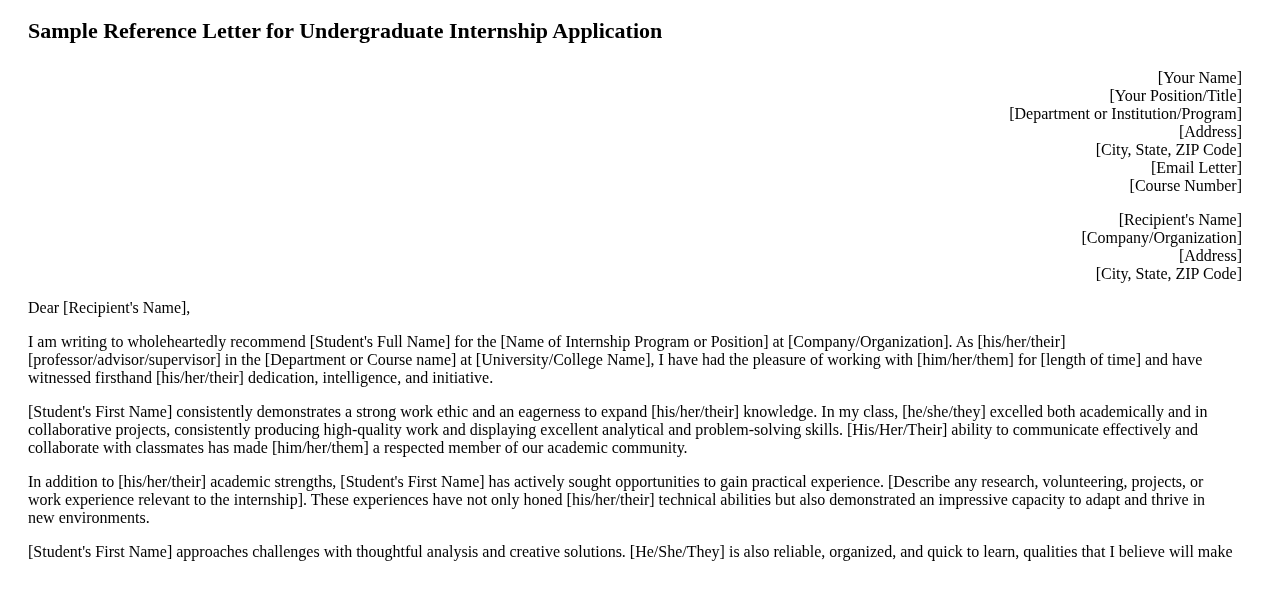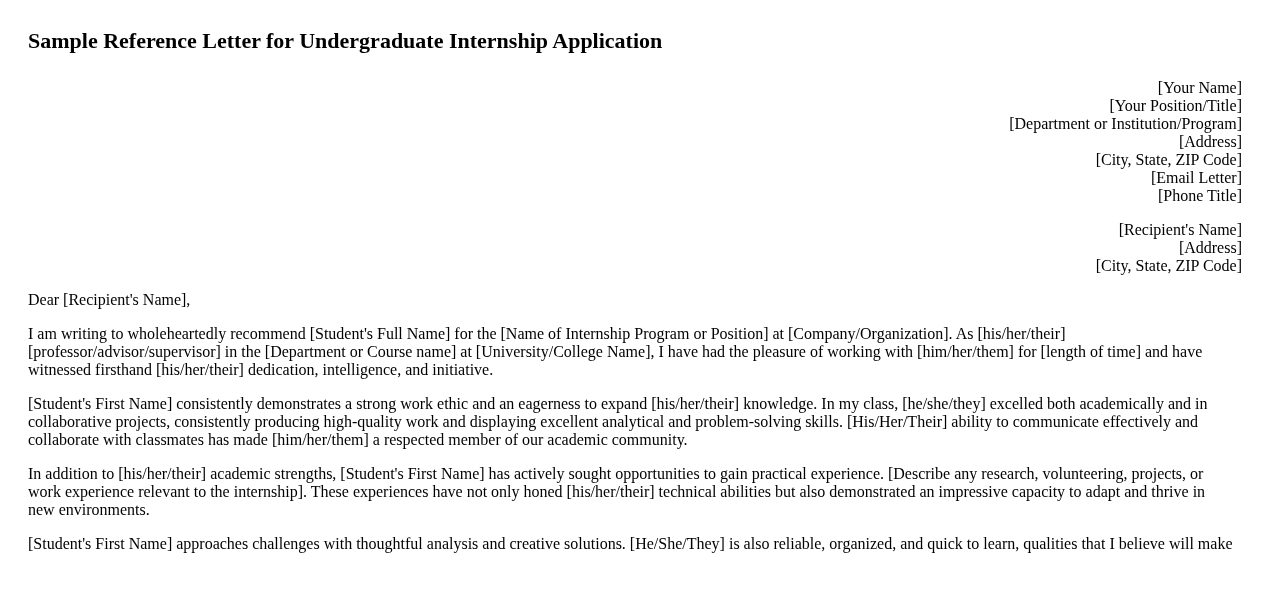--- a/index.html
+++ b/index.html
@@ -9,21 +9,21 @@
   }
   body {
     width: 1278px;
     height: 601px;
     overflow: hidden;
   }
   .page {
     box-sizing: border-box;
     width: 1278px;
     height: 601px;
-    padding: 28px 36px 0 28px;
+    padding: 18px 36px 0 28px;
     background: #ffffff;
     color: #000000;
     font-family: "Liberation Serif", "DejaVu Serif", serif;
     font-size: 16px;
     line-height: 18px;
     overflow: hidden;
   }
   .doc-title {
     font-size: 22px;
     line-height: 26px;
@@ -49,25 +49,26 @@
 
   <h1 class="doc-title">Sample Reference Letter for Undergraduate Internship Application</h1>
 
   <div class="addr-block">
     <div class="addr-line">[Your Name]</div>
     <div class="addr-line">[Your Position/Title]</div>
     <div class="addr-line">[Department or Institution/Program]</div>
     <div class="addr-line">[Address]</div>
     <div class="addr-line">[City, State, ZIP Code]</div>
     <div class="addr-line">[Email Letter]</div>
-    <div class="addr-line">[Phone Title]</div>
+    <div class="addr-line">[Course Number]</div>
   </div>
 
   <div class="addr-block">
     <div class="addr-line">[Recipient's Name]</div>
+    <div class="addr-line">[Company/Organization]</div>
     <div class="addr-line">[Address]</div>
     <div class="addr-line">[City, State, ZIP Code]</div>
   </div>
 
   <p class="doc-paragraph">Dear [Recipient's Name],</p>
 
   <p class="doc-paragraph">I am writing to wholeheartedly recommend [Student's Full Name] for the [Name of Internship Program or Position] at [Company/Organization]. As [his/her/their] [professor/advisor/supervisor] in the [Department or Course name] at [University/College Name], I have had the pleasure of working with [him/her/them] for [length of time] and have witnessed firsthand [his/her/their] dedication, intelligence, and initiative.</p>
 
   <p class="doc-paragraph">[Student's First Name] consistently demonstrates a strong work ethic and an eagerness to expand [his/her/their] knowledge. In my class, [he/she/they] excelled both academically and in collaborative projects, consistently producing high-quality work and displaying excellent analytical and problem-solving skills. [His/Her/Their] ability to communicate effectively and collaborate with classmates has made [him/her/them] a respected member of our academic community.</p>
 

